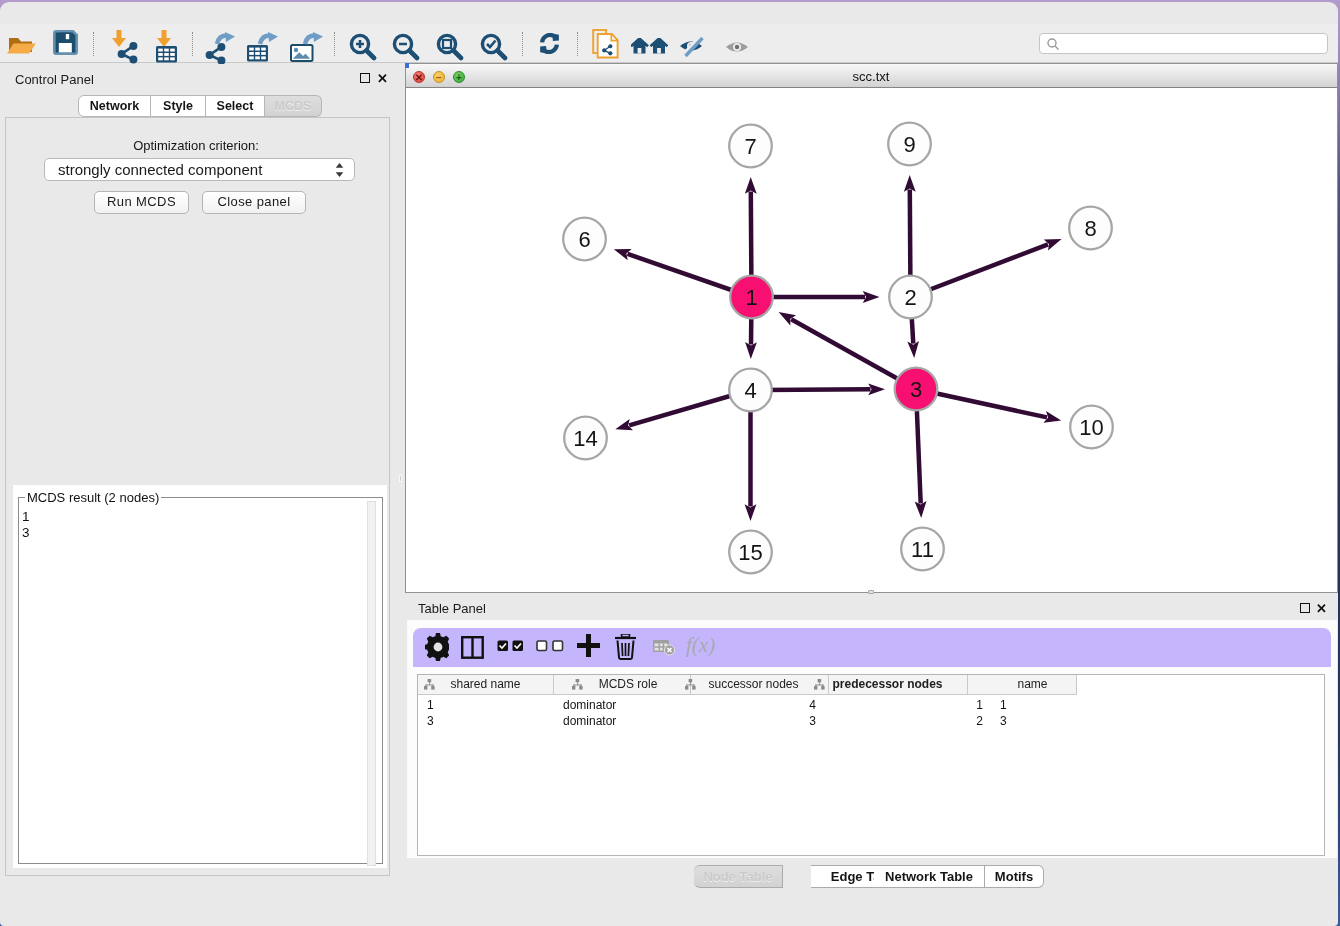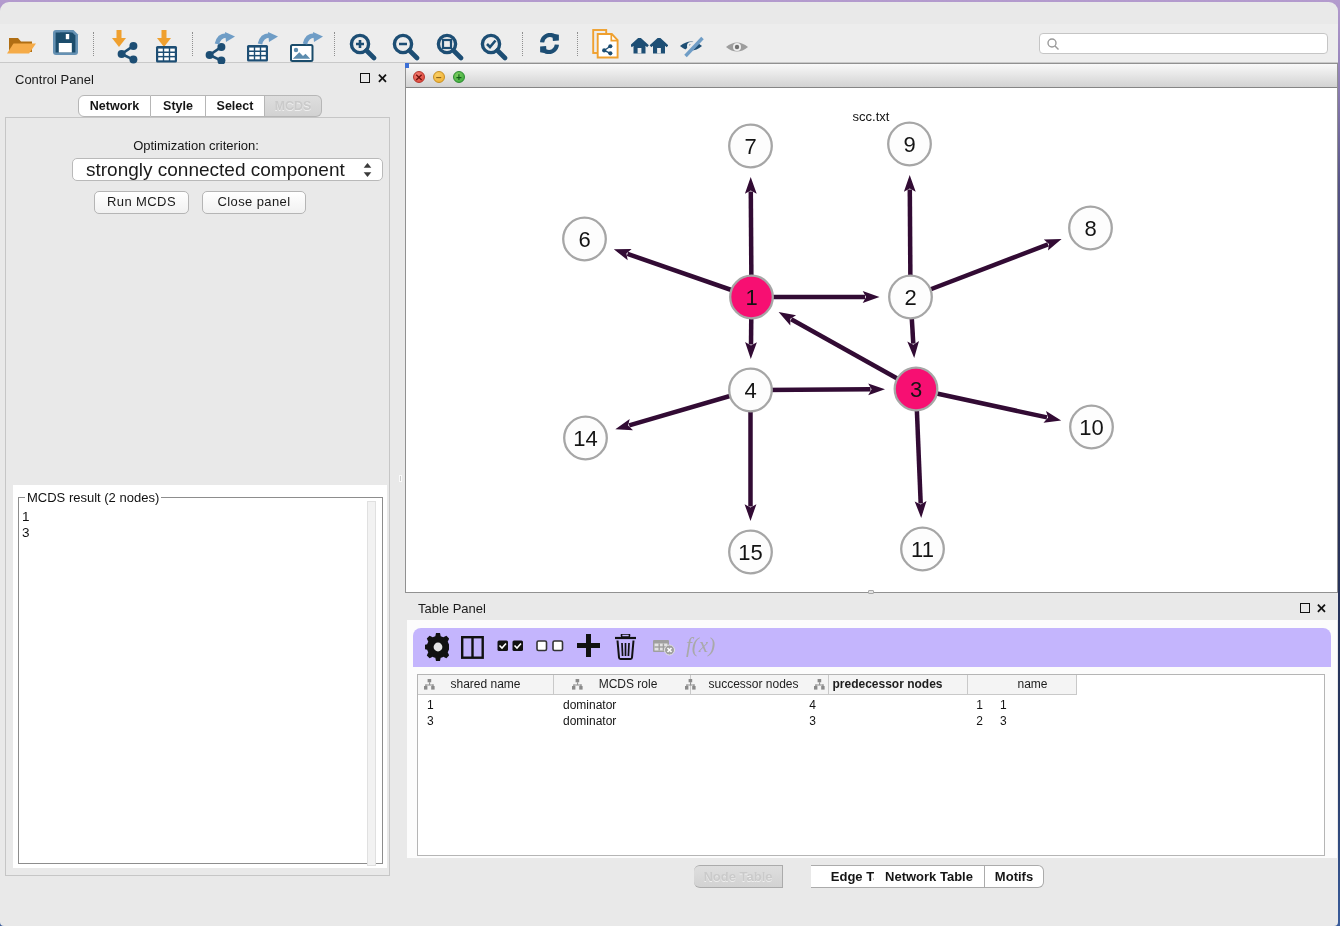--- a/index.html
+++ b/index.html
@@ -16,32 +16,32 @@
 .cp-title{left:15px;top:70px;font-size:13px;color:#1b1b1b;}
 .cp-float{left:360px;top:71px;width:10px;height:10px;border:1.6px solid #111;}
 .cp-close{left:377px;top:69px;font-size:13px;font-weight:bold;color:#111;}
 .tabbar{left:0;top:93px;width:392px;height:22px;}
 .tab{position:absolute;top:0;height:22px;line-height:21px;text-align:center;font-size:12.5px;font-weight:bold;color:#151515;background:#fff;border:1px solid #b6b6b6;border-left:none;}
 .tabfirst{border-left:1px solid #b6b6b6;border-radius:6px 0 0 6px;}
 .tablast{border-radius:0 6px 6px 0;}
 .tabdis{background:linear-gradient(#dedede,#d2d2d2) !important;color:#cacaca !important;text-shadow:0 1px 0 #efefef;font-weight:bold;}
 .cp-content{left:5px;top:115px;width:385px;height:759px;background:#e9e9e9;border:1px solid #c6c6c6;}
 .optlabel{left:0;top:136px;width:392px;text-align:center;font-size:13px;color:#141414;}
-.select{left:44px;top:156px;width:311px;height:23px;background:#fff;border:1px solid #b9b9b9;border-radius:5px;font-size:19px;color:#1a1a1a;line-height:21px;padding-left:13px;margin-left:28px;}
+.select{left:44px;top:156px;width:311px;height:23px;background:#fff;border:1px solid #b9b9b9;border-radius:5px;font-size:15px;color:#1a1a1a;line-height:21px;padding-left:13px;}
 .btn{position:absolute;height:23px;background:linear-gradient(#ffffff,#f1f1f1);border:1px solid #b5b5b5;border-radius:5px;font-size:13px;color:#1a1a1a;text-align:center;line-height:20px;letter-spacing:0.4px;}
 .resultpanel{left:13px;top:483px;width:374px;height:383px;background:#fff;}
 .groupbox{position:absolute;left:5px;top:12px;right:4px;bottom:4px;border:1px solid #8d8d8d;}
 .legend{position:absolute;left:7px;top:-9px;background:#fff;padding:0 2px 0 2px;font-size:13px;color:#111;}
 .rp-item{position:absolute;left:4px;font-size:13.5px;color:#111;}
 .rp-scroll{position:absolute;right:11px;top:2px;width:9px;bottom:2px;background:#f2f2f2;border:1px solid #e0e0e0;}
 
 .netpanel{left:404.5px;top:61px;width:933px;height:530px;border:1px solid #919191;background:#fff;}
 .nettitle{position:absolute;left:0;top:0;width:100%;height:24px;background:linear-gradient(#f9f9f9,#d2d2d2);border-bottom:1px solid #858585;}
 .traffic{position:absolute;top:7px;width:12px;height:12px;border-radius:50%;font-size:10px;font-weight:bold;text-align:center;line-height:12px;}
-.netname{position:absolute;top:5px;left:0;width:100%;text-align:center;font-size:13px;color:#111;margin-top:40px;}
+.netname{position:absolute;top:5px;left:0;width:100%;text-align:center;font-size:13px;color:#111;}
 .grip{position:absolute;background:#e3e3e3;border:1px solid #a9a9a9;border-radius:1px;}
 
 .tp-title{left:418px;top:599px;font-size:13px;color:#1b1b1b;}
 .tp-float{left:1300px;top:601px;width:10px;height:10px;border:1.6px solid #111;}
 .tp-close{left:1316px;top:599px;font-size:13px;font-weight:bold;color:#111;}
 .tp-white{left:407px;top:618px;width:930px;height:238px;background:#fcfcfc;}
 .tp-toolbar{left:413px;top:626px;width:918px;height:39px;background:#c4b5fd;border-radius:8px 8px 0 0;}
 .table{left:417px;top:672px;width:908px;height:182px;background:#fff;border:1px solid #b5b5b5;}
 .thead{position:absolute;left:0;top:0;width:659px;height:20px;background:#f4f4f4;border-bottom:1px solid #c9c9c9;}
 .thcell{position:absolute;top:0;height:20px;border-right:1px solid #c9c9c9;font-size:12px;color:#1d1d1d;text-align:center;line-height:19px;}

